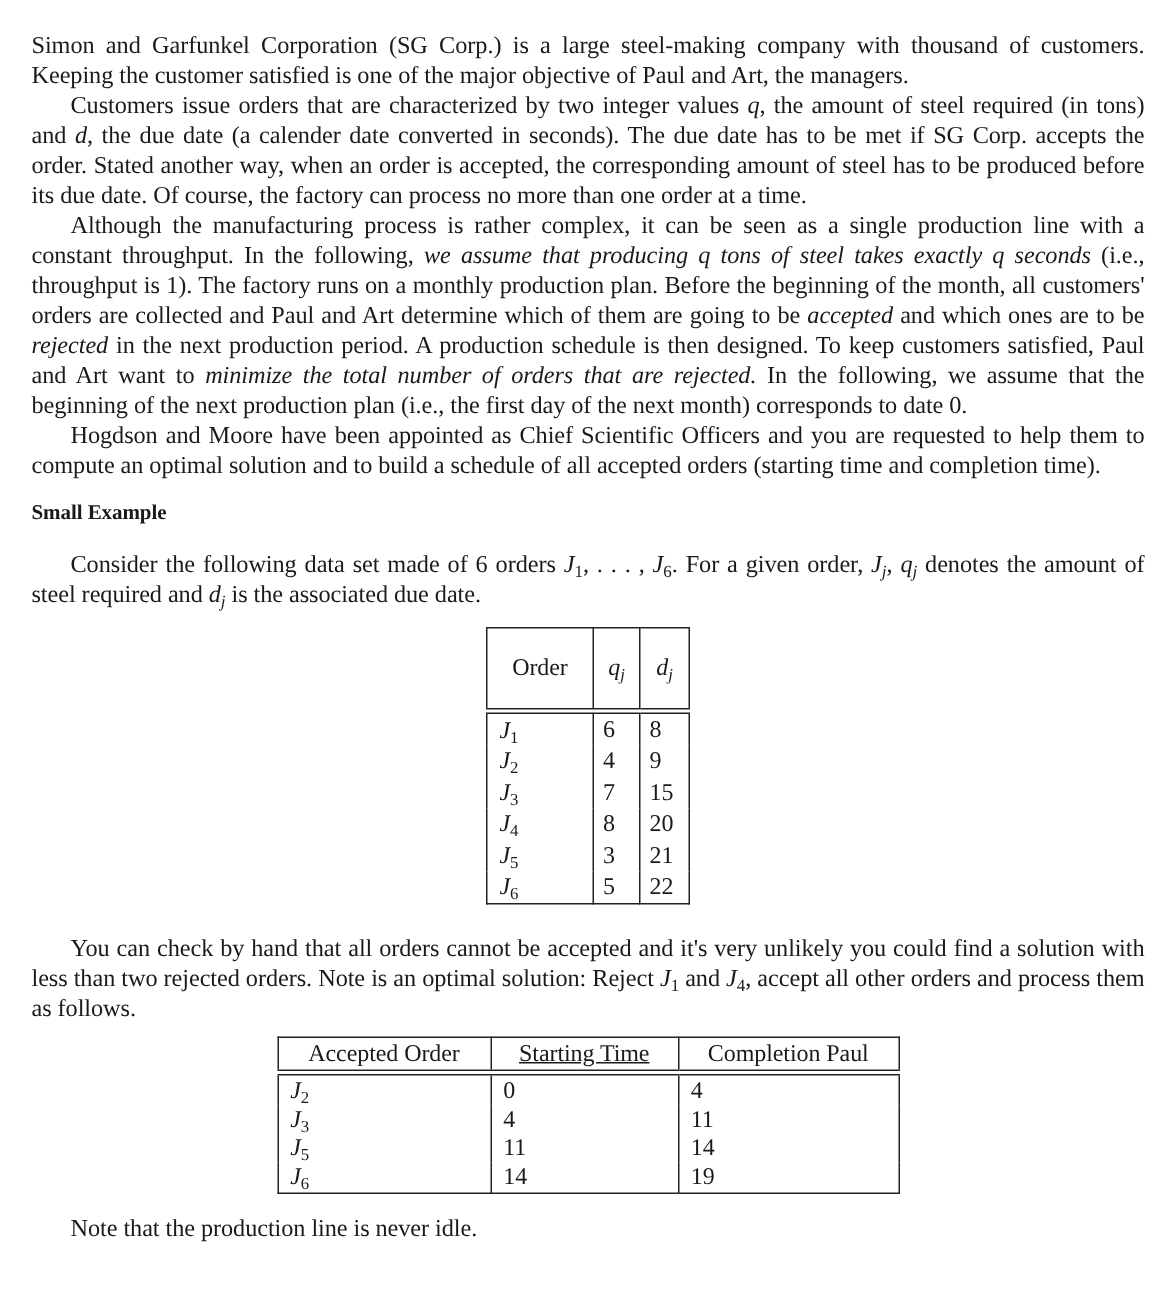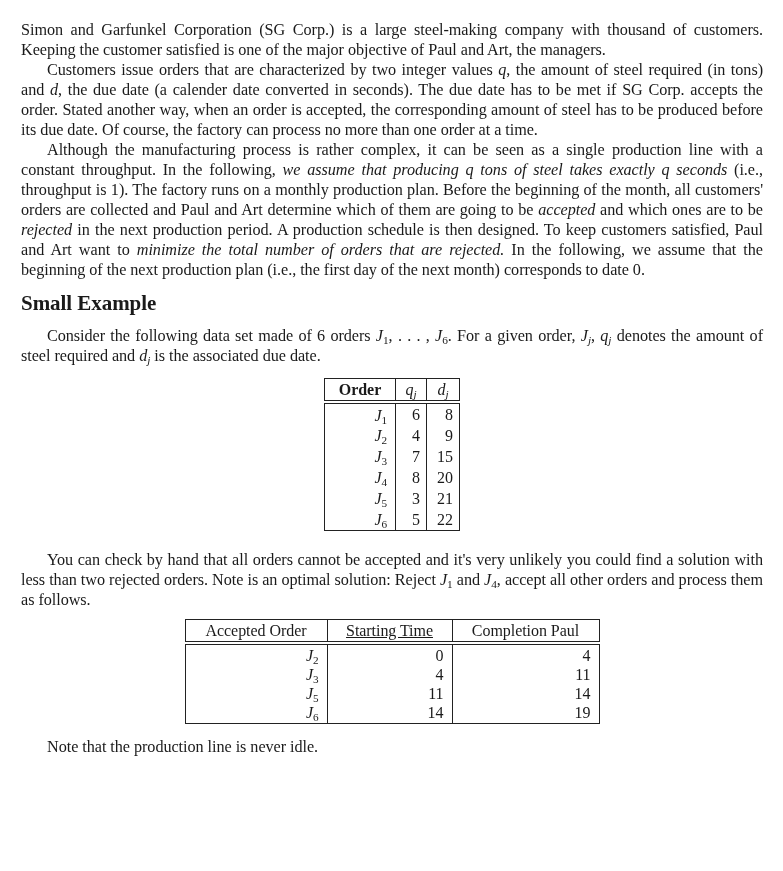--- a/index.html
+++ b/index.html
@@ -32,21 +32,21 @@
       text-align-last: auto;
     }
     p.indent { text-indent: 26px; }
     em, .it { font-style: italic; }
     .math { font-style: italic; }
     sub { font-size: 0.7em; line-height: 0; vertical-align: -0.3em; font-style: normal; }
     sub.it-sub { font-style: italic; }
 
     h3.section {
       font-weight: bold;
-      font-size: 21px;
+      font-size: 14px;
       margin: 13px 0 13px 0;
       line-height: 20px;
     }
 
     
     .table-wrap {
       display: flex;
       justify-content: center;
     }
     table.latex {
@@ -58,30 +58,30 @@
     }
     table.latex th {
       font-weight: normal;
       padding: 1px 8px 1px 8px;
       border-top: 1.3px solid #222;
       border-bottom: 4px double #222;
       border-left: 1.3px solid #222;
       border-right: 1.3px solid #222;
     }
     table.latex td {
-      text-align: right;
+      text-align: left;
       padding: 0 8px;
       border-left: 1.3px solid #222;
       border-right: 1.3px solid #222;
     }
     table.latex tr.last td { border-bottom: 1.3px solid #222; padding-bottom: 1px; }
     table.latex tr.first td { padding-top: 1px; }
 
     .orders-table { margin: 12px 0 0 0; }
-    .orders-table th.col-order { min-width: 58px; padding: 1px 6px; font-weight: bold; }
+    .orders-table th.col-order { min-width: 58px; padding: 17px 6px; }
     .orders-table th.col-q, .orders-table td.col-q { width: 18px; padding: 1px 6px; }
     .orders-table th.col-d, .orders-table td.col-d { width: 20px; padding: 1px 6px; }
 
     .schedule-table th.col-acc { width: 125px; }
     .schedule-table th.col-start { width: 108px; text-decoration: underline; }
     .schedule-table th.col-comp { width: 130px; }
 
     .gap-after-orders { height: 19px; }
     .gap-after-solution { height: 9px; }
     .gap-after-schedule { height: 13px; }
@@ -90,20 +90,21 @@
 <body>
 
 <div class="page">
 
   <p>Simon and Garfunkel Corporation (SG Corp.)  is a large steel-making company with thousand of customers. Keeping the customer satisfied is one of the major objective of Paul and Art, the managers.</p>
 
   <p class="indent"><span>Customers issue orders that are characterized by two integer values </span><span class="math">q</span><span>, the amount of steel required (in tons) and </span><span class="math">d</span><span>, the due date (a calender date converted in seconds). The due date has to be met if SG Corp.  accepts the order.  Stated another way, when an order is accepted, the corresponding amount of steel has to be produced before its due date.  Of course, the factory can process no more than one order at a time.</span></p>
 
   <p class="indent"><span>Although the manufacturing process is rather complex, it can be seen as a single production line with a constant throughput. In the following, </span><em>we assume that producing q tons of steel takes exactly q seconds</em><span> (i.e., throughput is 1). The factory runs on a monthly production plan. Before the beginning of the month, all customers' orders are collected and Paul and Art determine which of them are going to be </span><em>accepted</em><span> and which ones are to be </span><em>rejected</em><span> in the next production period.  A production schedule is then designed. To keep customers satisfied, Paul and Art want to </span><em>minimize the total number of orders that are rejected.</em><span> In the following, we assume that the beginning of the next production plan (i.e., the first day of the next month) corresponds to date 0.</span></p>
 
+  <p class="indent">Hogdson and Moore have been appointed as Chief Scientific Officers and you are requested to help them to compute an optimal solution and to build a schedule of all accepted orders (starting time and completion time).</p>
 
   <h3 class="section">Small Example</h3>
 
   <p class="indent"><span>Consider the following data set made of 6 orders </span><span class="math">J</span><sub>1</sub><span>, . . . , </span><span class="math">J</span><sub>6</sub><span>. For a given order, </span><span class="math">J</span><sub class="it-sub">j</sub><span>, </span><span class="math">q</span><sub class="it-sub">j</sub><span> denotes the amount of steel required and </span><span class="math">d</span><sub class="it-sub">j</sub><span> is the associated due date.</span></p>
 
   <div class="table-wrap orders-table">
     <table class="latex orders">
       <thead>
         <tr>
           <th class="col-order">Order</th>

